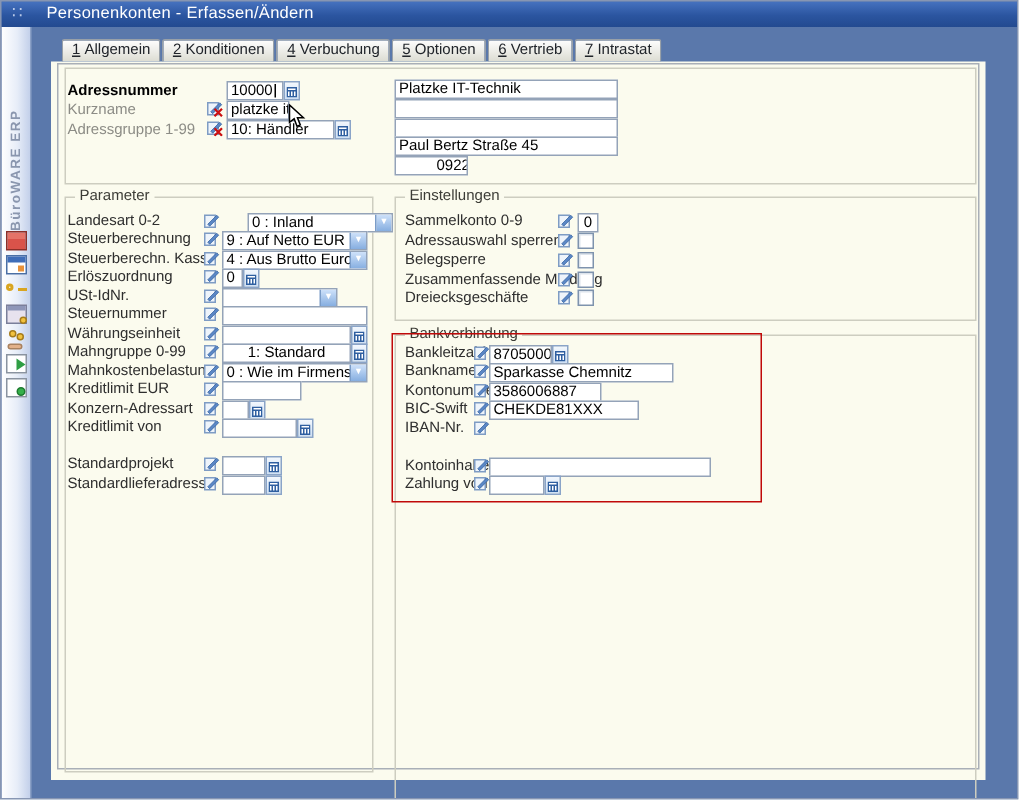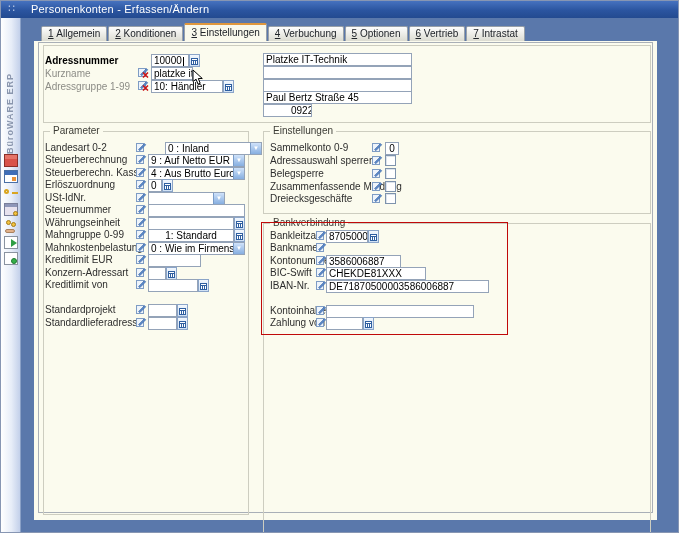--- a/index.html
+++ b/index.html
@@ -137,21 +137,20 @@
         <span class="arr"></span>
       </div>
     <div class="si page-ic" style="top:234px">
         <span class="ball"></span>
       </div>
   </div>
 
   <div class="tabs">
     <div class="tab"><span class="u">1</span>&nbsp;<span>Allgemein</span></div>
     <div class="tab"><span class="u">2</span>&nbsp;<span>Konditionen</span></div>
-    <div class="tab active"><span class="u">3</span>&nbsp;<span>Einstellungen</span></div>
     <div class="tab"><span class="u">4</span>&nbsp;<span>Verbuchung</span></div>
     <div class="tab"><span class="u">5</span>&nbsp;<span>Optionen</span></div>
     <div class="tab"><span class="u">6</span>&nbsp;<span>Vertrieb</span></div>
     <div class="tab"><span class="u">7</span>&nbsp;<span>Intrastat</span></div>
   </div>
 
   <div class="page">
     <div class="pageframe"></div>
 
     <div class="frame" style="left:9px;top:4px;width:608px;height:78px;"></div>
@@ -415,41 +414,41 @@
           <line x1="2.5" y1="2.5" x2="2.5" y2="6.5" stroke="#2f5fa0"></line>
           <line x1="4.5" y1="2.5" x2="4.5" y2="6.5" stroke="#2f5fa0"></line>
         </svg>
       </button>
 
     <span class="pl" style="left:236px;top:201px;">Bankname</span>
     <span class="eicon" style="left:282px;top:201px;"><svg width="11" height="11" viewBox="0 0 11 11">
           <rect x="0.5" y="1.5" width="7" height="8" fill="#eef4fb" stroke="#7e9cc4"></rect>
           <path d="M2.5 7.5 L8.5 1.5 L9.8 2.8 L3.8 8.8 Z" fill="#5b87c6" stroke="#33619e" stroke-width="0.5"></path>
         </svg></span>
+    <div class="fld" style="left:292px;top:201px;width:123px;"><span>Sparkasse Chemnitz</span></div>
 
     <span class="pl" style="left:236px;top:214px;">Kontonummer</span>
     <span class="eicon" style="left:282px;top:214px;"><svg width="11" height="11" viewBox="0 0 11 11">
           <rect x="0.5" y="1.5" width="7" height="8" fill="#eef4fb" stroke="#7e9cc4"></rect>
           <path d="M2.5 7.5 L8.5 1.5 L9.8 2.8 L3.8 8.8 Z" fill="#5b87c6" stroke="#33619e" stroke-width="0.5"></path>
         </svg></span>
     <div class="fld" style="left:292px;top:214px;width:75px;"><span>3586006887</span></div>
 
     <span class="pl" style="left:236px;top:226px;">BIC-Swift</span>
     <span class="eicon" style="left:282px;top:226px;"><svg width="11" height="11" viewBox="0 0 11 11">
           <rect x="0.5" y="1.5" width="7" height="8" fill="#eef4fb" stroke="#7e9cc4"></rect>
           <path d="M2.5 7.5 L8.5 1.5 L9.8 2.8 L3.8 8.8 Z" fill="#5b87c6" stroke="#33619e" stroke-width="0.5"></path>
         </svg></span>
     <div class="fld" style="left:292px;top:226px;width:100px;"><span>CHEKDE81XXX</span></div>
 
     <span class="pl" style="left:236px;top:239px;">IBAN-Nr.</span>
     <span class="eicon" style="left:282px;top:239px;"><svg width="11" height="11" viewBox="0 0 11 11">
           <rect x="0.5" y="1.5" width="7" height="8" fill="#eef4fb" stroke="#7e9cc4"></rect>
           <path d="M2.5 7.5 L8.5 1.5 L9.8 2.8 L3.8 8.8 Z" fill="#5b87c6" stroke="#33619e" stroke-width="0.5"></path>
         </svg></span>
-    <div class="fld" style="left:292px;top:239px;width:163px;"><span>DE71870500003586006887</span></div>
 
     <span class="pl" style="left:236px;top:264px;">Kontoinhaber</span>
     <span class="eicon" style="left:282px;top:264px;"><svg width="11" height="11" viewBox="0 0 11 11">
           <rect x="0.5" y="1.5" width="7" height="8" fill="#eef4fb" stroke="#7e9cc4"></rect>
           <path d="M2.5 7.5 L8.5 1.5 L9.8 2.8 L3.8 8.8 Z" fill="#5b87c6" stroke="#33619e" stroke-width="0.5"></path>
         </svg></span>
     <div class="fld" style="left:292px;top:264px;width:148px;"><span></span></div>
 
     <span class="pl" style="left:236px;top:276px;">Zahlung von</span>
     <span class="eicon" style="left:282px;top:276px;"><svg width="11" height="11" viewBox="0 0 11 11">

